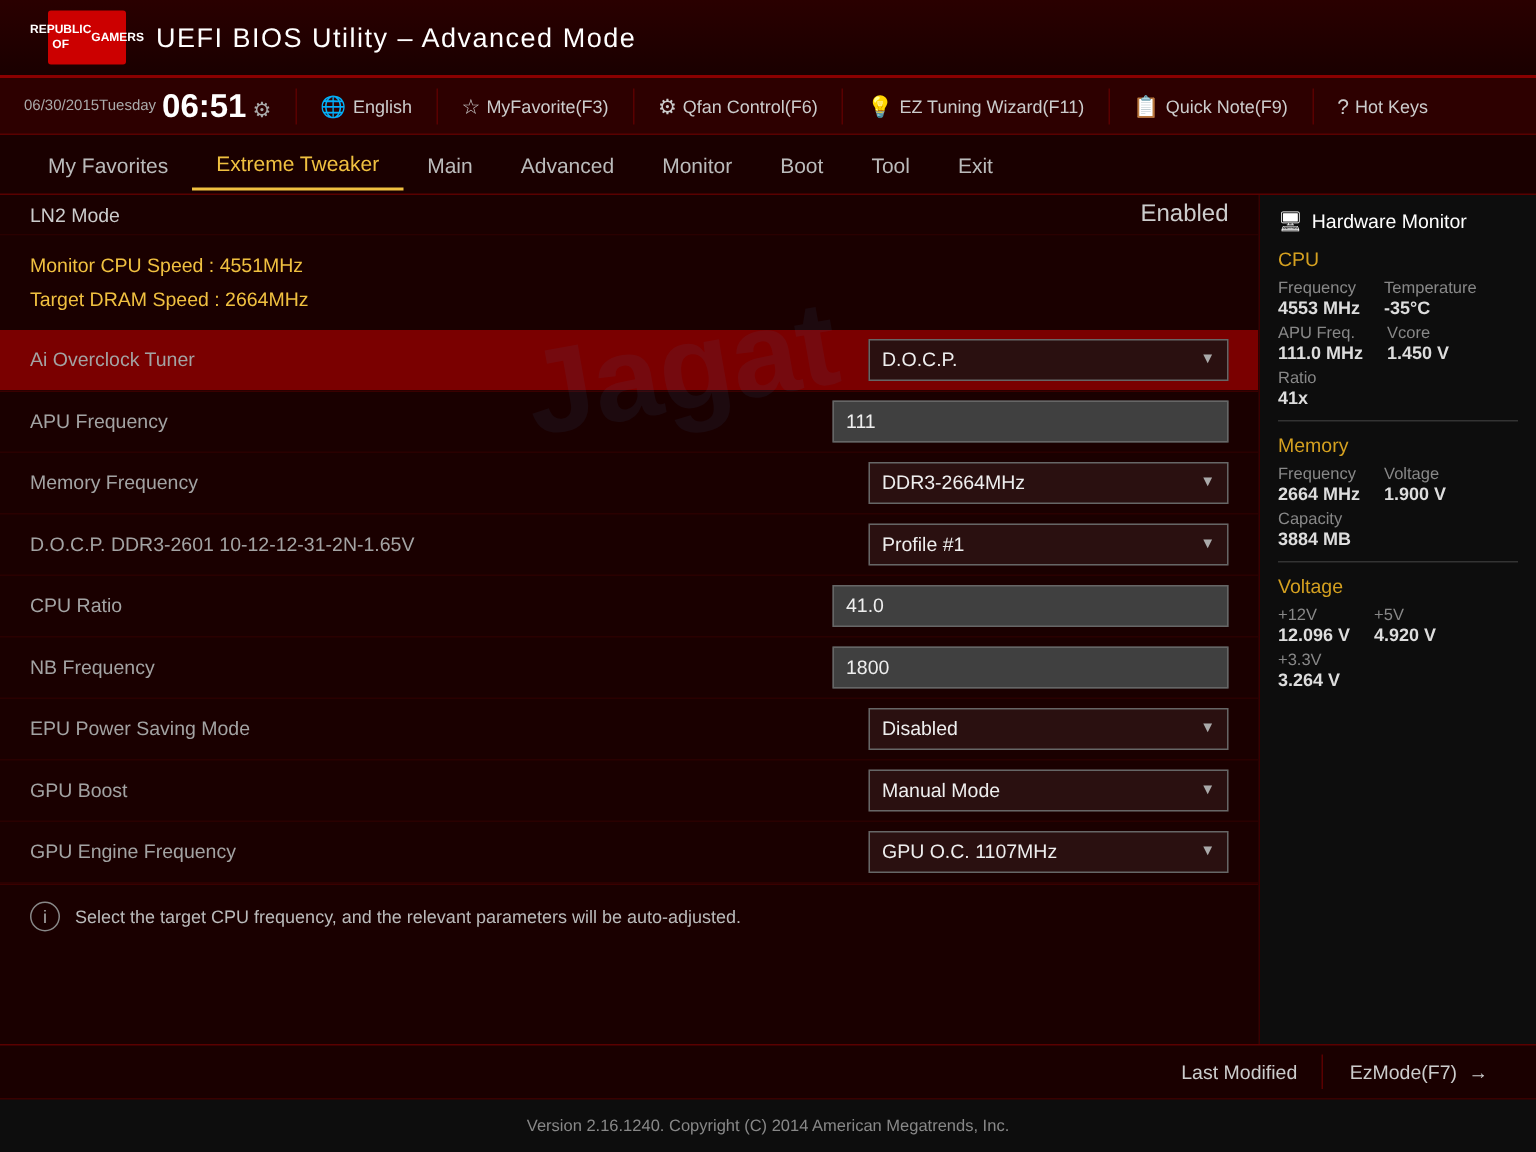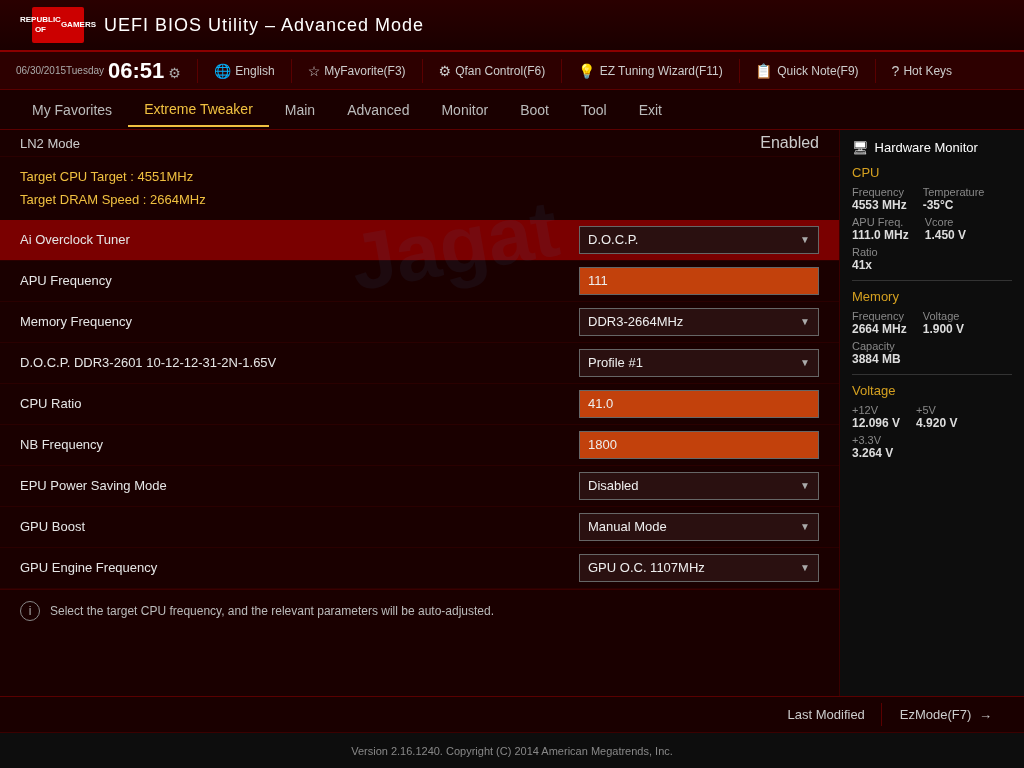--- a/index.html
+++ b/index.html
@@ -148,21 +148,21 @@
       border-bottom: 1px solid #2a0000;
       padding: 6px 20px;
       min-height: 40px;
     }
     .setting-row.highlighted {
       background: #7a0000;
     }
     .setting-label {
       flex: 1;
       font-size: 13px;
-      color: #e5e5e5;
+      color: #a3a3a3;
     }
 
     .ln2-row {
       display: flex;
       align-items: center;
       padding: 4px 20px;
       border-bottom: 1px solid #2a0000;
     }
     .ln2-label {
       flex: 1;
@@ -188,22 +188,22 @@
       cursor: pointer;
       height: 28px;
     }
     .dropdown-arrow {
       color: #aaa;
       font-size: 10px;
     }
 
     
     .input-field {
-      width: 240px;
-      background: #c2410c;
+      width: 264px;
+      background: #404040;
       border: 1px solid #666;
       color: #eee;
       font-size: 13px;
       padding: 4px 8px;
       height: 28px;
     }
 
     
     .right-panel {
       width: 185px;
@@ -396,21 +396,21 @@
 
 <div class="main-content">
   <div class="left-panel">
 
     <div class="ln2-row">
       <span class="ln2-label">LN2 Mode</span>
       <span class="ln2-value">Enabled</span>
     </div>
 
     <div class="target-info">
-      <div class="target-line">Target CPU Target : 4551MHz</div>
+      <div class="target-line">Monitor CPU Speed : 4551MHz</div>
       <div class="target-line">Target DRAM Speed : 2664MHz</div>
     </div>
 
     <div class="settings-table">
 
       <div class="setting-row highlighted">
         <span class="setting-label">Ai Overclock Tuner</span>
         <div class="dropdown">
           <span>D.O.C.P.</span>
           <span class="dropdown-arrow">▼</span>

